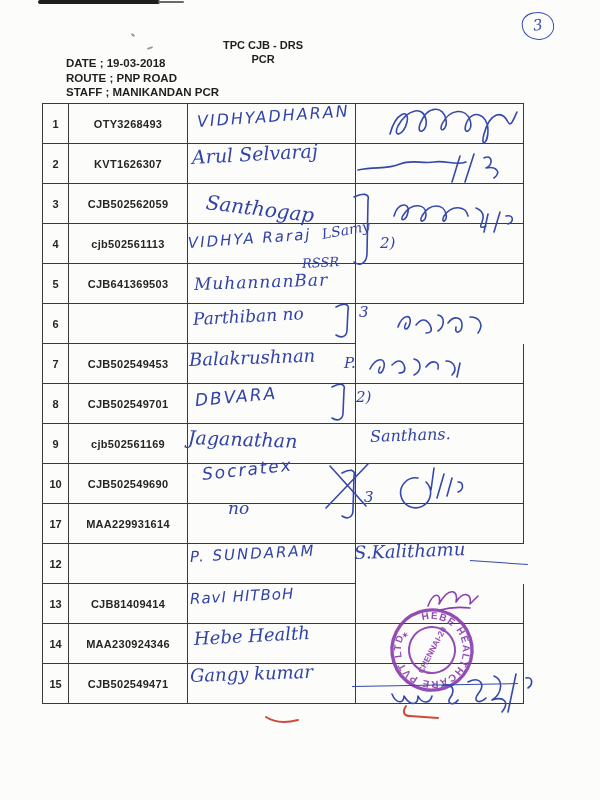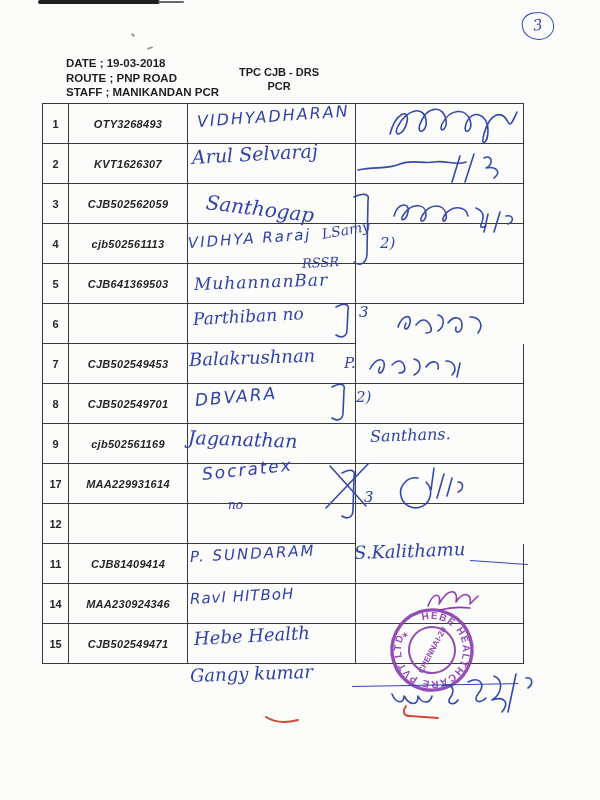--- a/index.html
+++ b/index.html
@@ -2,30 +2,30 @@
 <html><head>
 <meta charset="utf-8">
 <style>
   html,body{margin:0;padding:0;}
   .page{position:relative;width:600px;height:800px;background:#fcfcfa;overflow:hidden;font-family:"Liberation Sans",sans-serif;}
   
   .smudge{position:absolute;left:38px;top:0;width:122px;height:4px;background:#1e1e1e;border-radius:2px;}
   .smudge2{position:absolute;left:158px;top:1px;width:26px;height:2px;background:#6a6a6a;border-radius:2px;}
   .speck{position:absolute;width:4px;height:2px;background:#9a9a96;border-radius:1px;}
   
-  .title-block{position:absolute;left:204px;top:38px;width:150px;text-align:center;color:#1f1f1f;font-weight:bold;font-size:11px;line-height:14px;margin-top:27px;}
+  .title-block{position:absolute;left:188px;top:38px;width:150px;text-align:center;color:#1f1f1f;font-weight:bold;font-size:11px;line-height:14px;}
   .meta-block{position:absolute;left:66px;top:56px;color:#1f1f1f;font-weight:bold;font-size:11.5px;line-height:14.5px;}
   
   .pgnum{position:absolute;left:522px;top:12px;width:30px;height:26px;border:1.6px solid #3a4cb0;border-radius:46% 58% 52% 62%;transform:rotate(-8deg);color:#3a4cb0;font-family:"DejaVu Serif",serif;font-style:italic;font-size:15px;text-align:center;line-height:24px;}
   
   .grid{position:absolute;left:42px;top:103px;width:481px;border-top:1.6px solid #3a3a3a;border-left:1.6px solid #3a3a3a;}
   .trow{display:grid;grid-template-columns:26px 119px 168px 168px;height:40px;}
   .trow>div{border-right:1.3px solid #3a3a3a;border-bottom:1.3px solid #3a3a3a;}
   .c-no{display:flex;align-items:center;justify-content:center;font-weight:bold;font-size:11px;color:#262626;}
-  .c-id{display:flex;align-items:center;justify-content:center;font-weight:bold;font-size:11px;letter-spacing:.3px;color:#262626;font-style:italic;}
+  .c-id{display:flex;align-items:center;justify-content:center;font-weight:bold;font-size:11px;letter-spacing:.3px;color:#262626;}
   
   .hw{position:absolute;font-family:"DejaVu Serif",serif;font-style:italic;color:#3142a8;white-space:nowrap;transform-origin:left center;}
   .hw-caps{letter-spacing:2px;font-family:"DejaVu Sans",sans-serif;font-style:italic;}
   .ink{position:absolute;}
   .ink path{fill:none;stroke:#3548ac;stroke-width:1.6;stroke-linecap:round;stroke-linejoin:round;}
   .ink.purple path{stroke:#8b3fb0;}
   .ink.red path{stroke:#d04a3a;stroke-width:2;}
   .brk-label{position:absolute;font-family:"DejaVu Serif",serif;font-style:italic;color:#3142a8;font-size:15px;}
   .tailline{position:absolute;height:0;border-bottom:1.7px solid #3548ac;transform-origin:left center;}
   
@@ -101,32 +101,38 @@
         <div></div>
         <div></div>
       </div>
     <div class="trow">
         <div class="c-no">9</div>
         <div class="c-id">cjb502561169</div>
         <div></div>
         <div></div>
       </div>
     <div class="trow">
+        <div class="c-no">10</div>
+        <div class="c-id">CJB502549690</div>
+        <div></div>
+        <div></div>
+      </div>
+    <div class="trow">
         <div class="c-no">17</div>
         <div class="c-id">MAA229931614</div>
         <div></div>
         <div></div>
       </div>
     <div class="trow">
         <div class="c-no">12</div>
         <div></div>
         <div></div>
       </div>
     <div class="trow">
-        <div class="c-no">11</div>
+        <div class="c-no">13</div>
         <div class="c-id">CJB81409414</div>
         <div></div>
         <div></div>
       </div>
     <div class="trow">
         <div class="c-no">14</div>
         <div class="c-id">MAA230924346</div>
         <div></div>
         <div></div>
       </div>
@@ -185,21 +191,21 @@
     </svg>
   <span class="brk-label" style="left:356px;top:388px;">2)</span>
 
   <span class="hw" style="left:188px;top:426px;font-size:19px;transform:rotate(2deg);">Jaganathan</span>
   <span class="hw" style="left:370px;top:427px;font-size:16px;transform:rotate(-2deg);">Santhans.</span>
 
   <span class="hw hw-caps" style="left:202px;top:464px;font-size:17px;transform:rotate(-6deg);">Socratex</span>
   <svg class="ink" style="left:322px;top:458px;" width="52" height="54" viewBox="0 0 52 54">
       <path d="M4,50 L46,6 M8,8 L44,48"></path>
     </svg>
-  <span class="hw" style="left:228px;top:498px;font-size:12px;">no</span>
+  <span class="hw" style="left:228px;top:498px;font-size:17px;">no</span>
   <svg class="ink" style="left:340px;top:468px;" width="26" height="54" viewBox="0 0 26 54">
       <path d="M2,5 C9,1 16,1 14,8 L13,42 C13,49 8,52 2,48"></path>
     </svg>
   <span class="brk-label" style="left:364px;top:488px;">3</span>
   <svg class="ink" style="left:388px;top:462px;" width="80" height="58" viewBox="0 0 80 58">
       <path d="M38,20 a15,15 0 1,1 -8,-4 M46,6 l-3,22 M56,12 l-7,24 M64,16 l-5,18 M70,20 c6,0 6,8 0,10"></path>
     </svg>
 
   <span class="hw hw-caps" style="left:190px;top:548px;font-size:15px;transform:rotate(-3deg);">P. SUNDARAM</span>
   <span class="hw" style="left:354px;top:542px;font-size:18px;transform:rotate(-2deg);">S.Kalithamu</span>

